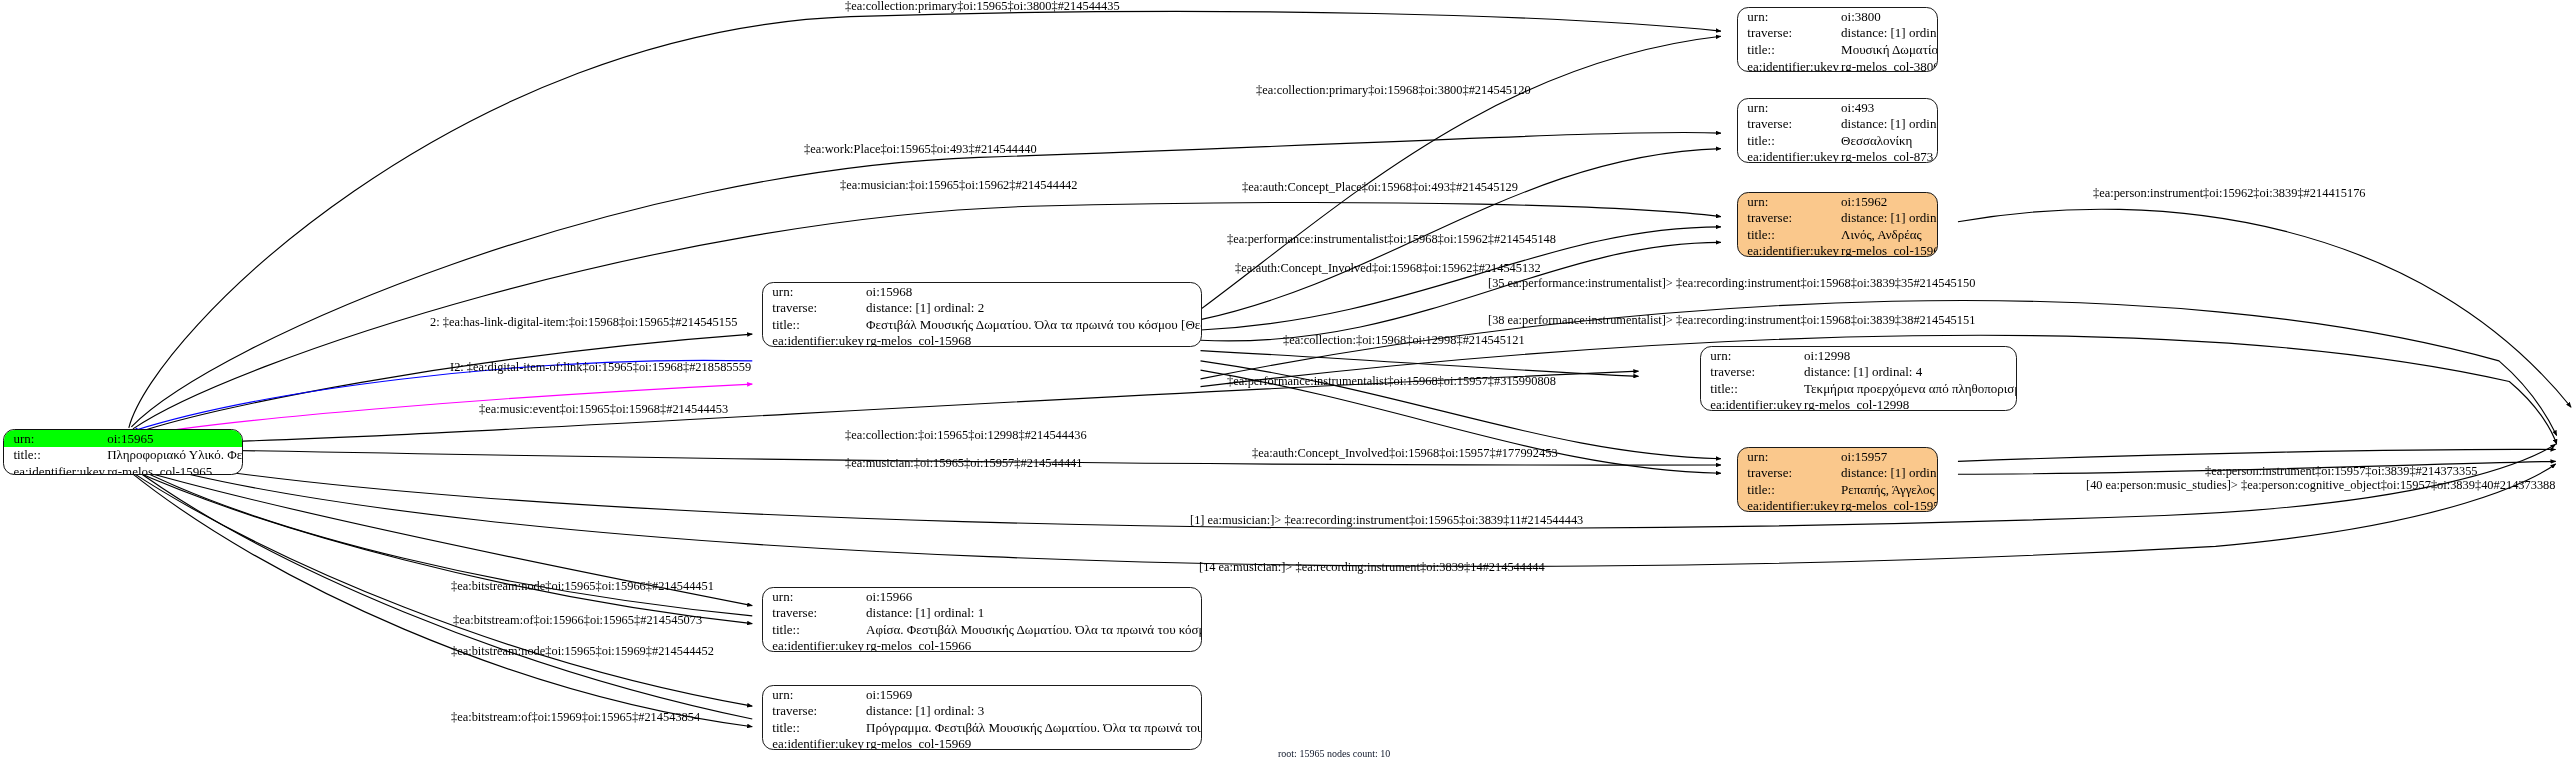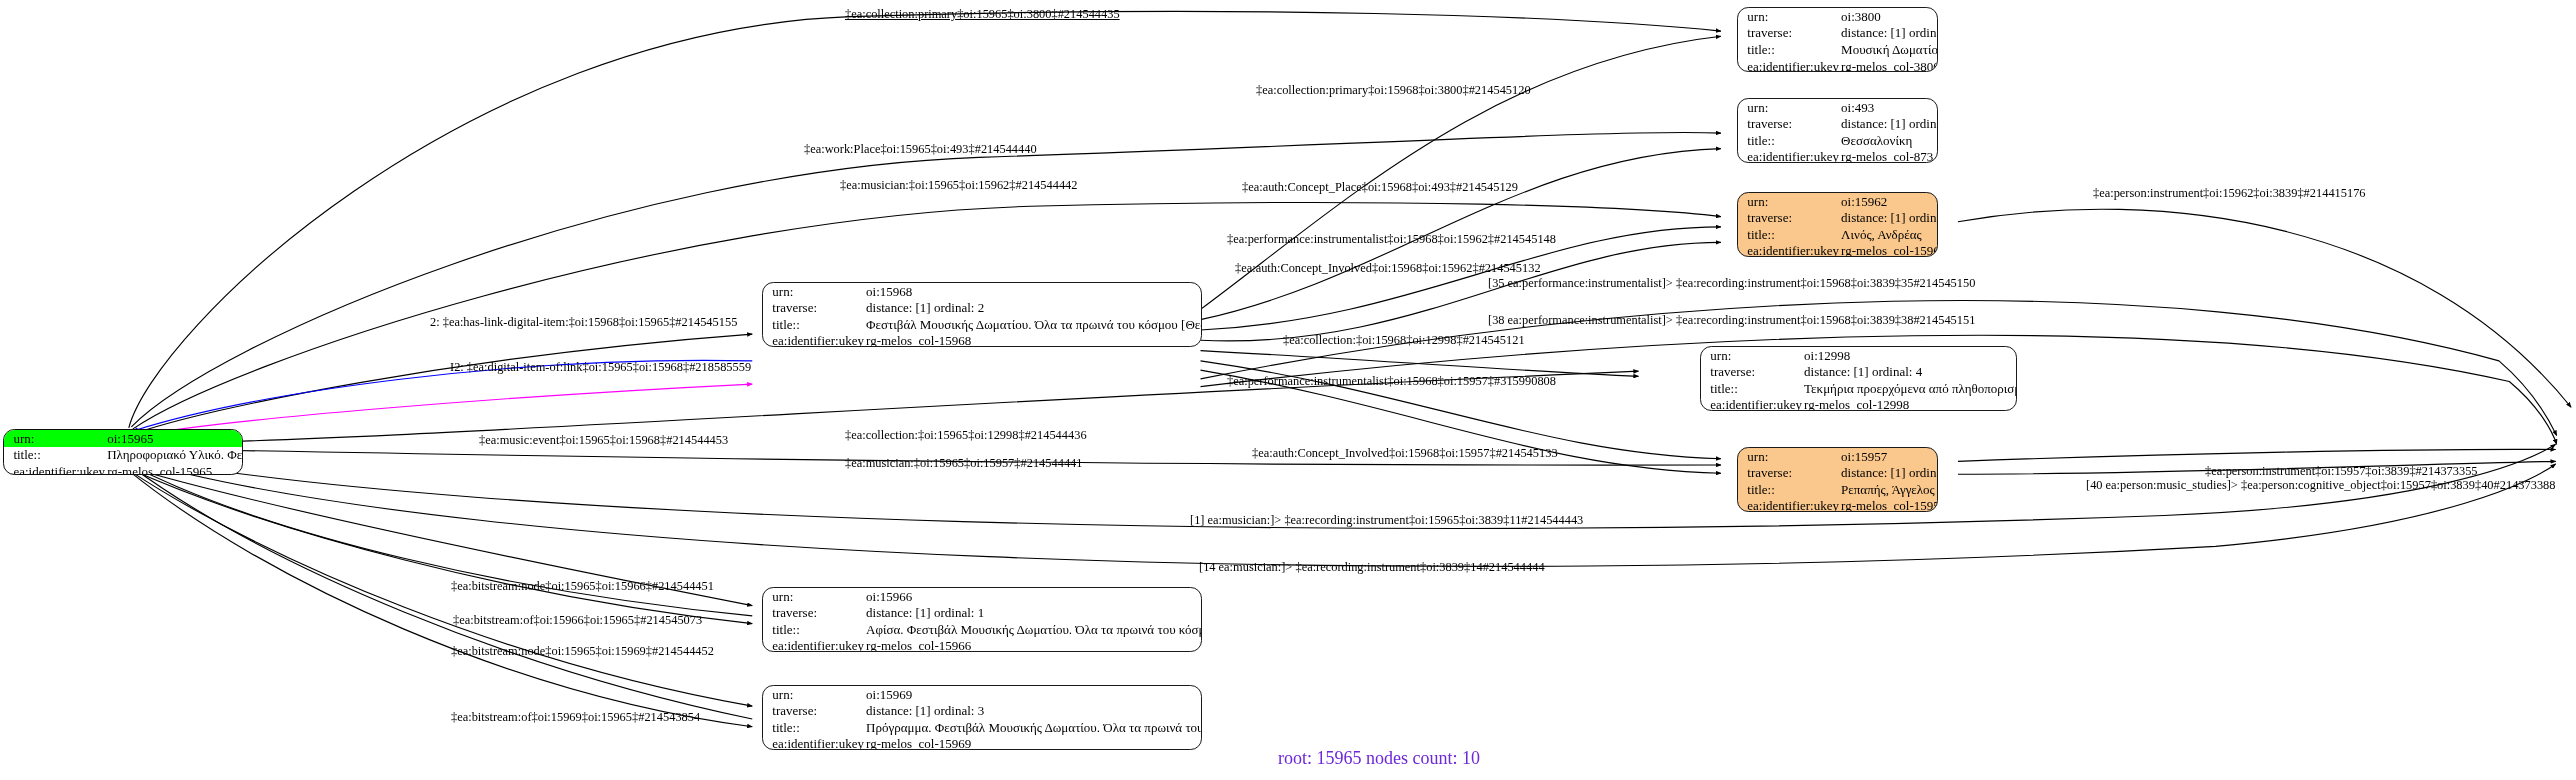--- a/index.html
+++ b/index.html
@@ -8,21 +8,21 @@
   svg#edges{position:absolute;left:0;top:0;width:2821px;height:781px;pointer-events:none;}
   .node{position:absolute;box-sizing:border-box;border:0.8px solid #1a1a1a;border-radius:11.3px;background:#ffffff;overflow:hidden;}
   .node table{border-collapse:collapse;width:100%;height:100%;}
   .node td{font-size:13px;line-height:1.05;padding:1.5px 0 1.5px 0;white-space:nowrap;vertical-align:middle;}
   .k{width:103px;padding-left:9.3px !important;}
   .v{padding-left:2.1px !important;}
   .node.orange{background:#fac88c;}
   .node.root{border-color:#0f0f0f;}
   .hl{background:#00ff00;}
   .elabel{position:absolute;font-size:12.4px;line-height:1;white-space:nowrap;color:#000;}
-  .footer{position:absolute;font-size:18px;white-space:nowrap;color:#6d28d9;}
+  .footer{position:absolute;font-size:10px;white-space:nowrap;color:#0f172a;}
 </style>
 </head>
 <body>
 
 <div id="canvas">
 
   <svg id="edges" viewBox="0 0 5475 1515" xmlns="http://www.w3.org/2000/svg">
     <defs>
       <marker id="ah" markerWidth="11" markerHeight="9" refX="10" refY="4.5" orient="auto" markerUnits="userSpaceOnUse">
         <path d="M0,0 L11,4.5 L0,9 z" fill="#000"></path>
@@ -283,37 +283,37 @@
           </tr>
       <tr>
             <td class="k">ea:identifier:ukey</td>
             <td class="v">rg-melos_col-15969</td>
           </tr>
 
     </tbody>
       </table>
   </div>
 
-  <div class="elabel" style="left:845px;top:8px;text-decoration:underline;">‡ea:collection:primary‡oi:15965‡oi:3800‡#214544435</div>
+  <div class="elabel" style="left:845px;top:0px;">‡ea:collection:primary‡oi:15965‡oi:3800‡#214544435</div>
   <div class="elabel" style="left:1256px;top:84px;">‡ea:collection:primary‡oi:15968‡oi:3800‡#214545120</div>
   <div class="elabel" style="left:804px;top:143px;">‡ea:work:Place‡oi:15965‡oi:493‡#214544440</div>
   <div class="elabel" style="left:840px;top:179px;">‡ea:musician:‡oi:15965‡oi:15962‡#214544442</div>
   <div class="elabel" style="left:1242px;top:181px;">‡ea:auth:Concept_Place‡oi:15968‡oi:493‡#214545129</div>
   <div class="elabel" style="left:1227px;top:233px;">‡ea:performance:instrumentalist‡oi:15968‡oi:15962‡#214545148</div>
   <div class="elabel" style="left:1235px;top:262px;">‡ea:auth:Concept_Involved‡oi:15968‡oi:15962‡#214545132</div>
   <div class="elabel" style="left:2093px;top:187px;">‡ea:person:instrument‡oi:15962‡oi:3839‡#214415176</div>
   <div class="elabel" style="left:1488px;top:277px;">[35 ea:performance:instrumentalist]&gt; ‡ea:recording:instrument‡oi:15968‡oi:3839‡35#214545150</div>
   <div class="elabel" style="left:1488px;top:314px;">[38 ea:performance:instrumentalist]&gt; ‡ea:recording:instrument‡oi:15968‡oi:3839‡38#214545151</div>
   <div class="elabel" style="left:430px;top:316px;">2: ‡ea:has-link-digital-item:‡oi:15968‡oi:15965‡#214545155</div>
   <div class="elabel" style="left:430px;top:361px;margin-left:20px;">I2: ‡ea:digital-item-of:link‡oi:15965‡oi:15968‡#218585559</div>
   <div class="elabel" style="left:1283px;top:334px;">‡ea:collection:‡oi:15968‡oi:12998‡#214545121</div>
   <div class="elabel" style="left:1227px;top:375px;">‡ea:performance:instrumentalist‡oi:15968‡oi:15957‡#315990808</div>
-  <div class="elabel" style="left:479px;top:403px;margin-top:31px;">‡ea:music:event‡oi:15965‡oi:15968‡#214544453</div>
+  <div class="elabel" style="left:479px;top:403px;">‡ea:music:event‡oi:15965‡oi:15968‡#214544453</div>
   <div class="elabel" style="left:845px;top:429px;">‡ea:collection:‡oi:15965‡oi:12998‡#214544436</div>
-  <div class="elabel" style="left:1252px;top:447px;">‡ea:auth:Concept_Involved‡oi:15968‡oi:15957‡#214545133</div>
+  <div class="elabel" style="left:1252px;top:447px;">‡ea:auth:Concept_Involved‡oi:15968‡oi:15957‡#177992453</div>
   <div class="elabel" style="left:845px;top:457px;">‡ea:musician:‡oi:15965‡oi:15957‡#214544441</div>
   <div class="elabel" style="left:2205px;top:452px;margin-top:13px;">‡ea:person:instrument‡oi:15957‡oi:3839‡#214373355</div>
   <div class="elabel" style="left:2086px;top:479px;">[40 ea:person:music_studies]&gt; ‡ea:person:cognitive_object‡oi:15957‡oi:3839‡40#214373388</div>
   <div class="elabel" style="left:1190px;top:514px;">[1] ea:musician:]&gt; ‡ea:recording:instrument‡oi:15965‡oi:3839‡11#214544443</div>
   <div class="elabel" style="left:1199px;top:561px;">[14 ea:musician:]&gt; ‡ea:recording:instrument‡oi:3839‡14#214544444</div>
   <div class="elabel" style="left:451px;top:580px;">‡ea:bitstream:node‡oi:15965‡oi:15966‡#214544451</div>
   <div class="elabel" style="left:453px;top:614px;">‡ea:bitstream:of‡oi:15966‡oi:15965‡#214545073</div>
   <div class="elabel" style="left:451px;top:645px;">‡ea:bitstream:node‡oi:15965‡oi:15969‡#214544452</div>
   <div class="elabel" style="left:451px;top:711px;">‡ea:bitstream:of‡oi:15969‡oi:15965‡#214543854</div>
 

